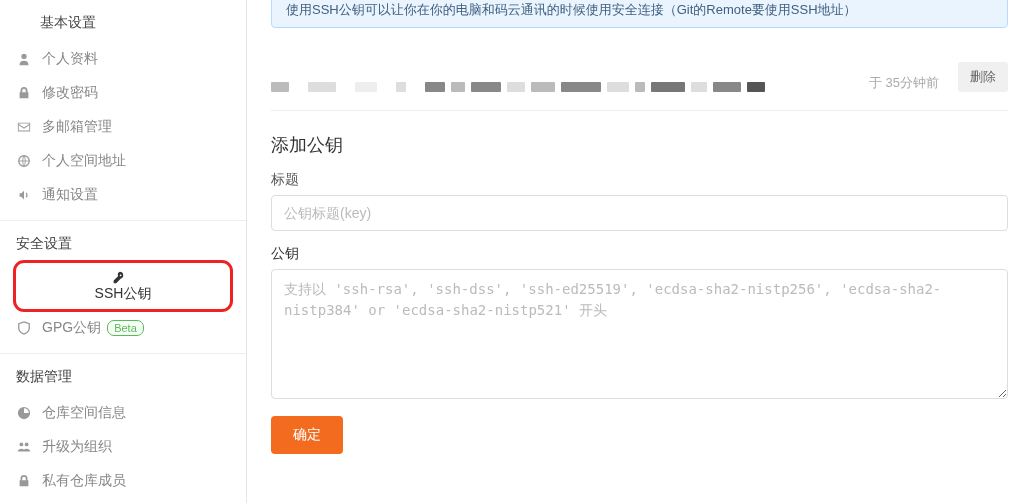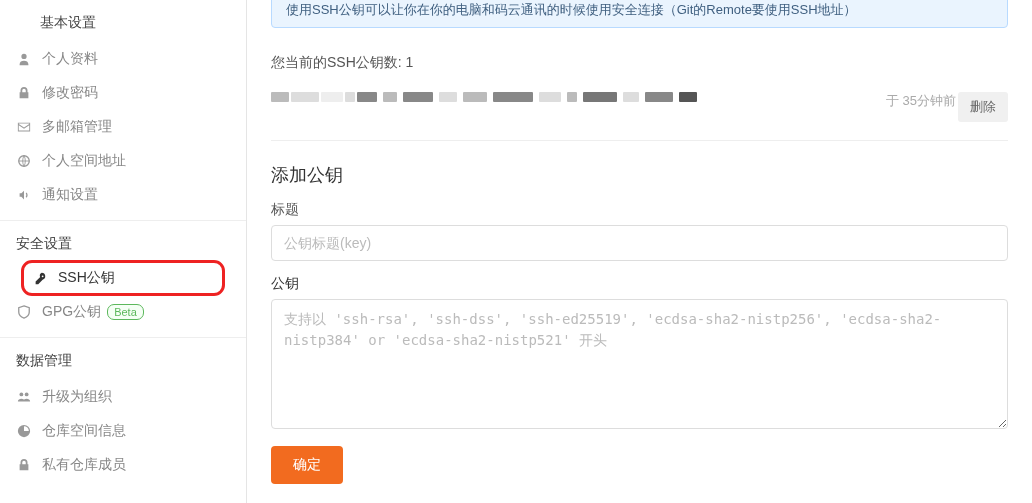--- a/index.html
+++ b/index.html
@@ -44,22 +44,23 @@
       justify-content: center;
       color: #999;
     }
     .sidebar-item.active {
       color: #333;
     }
     .sidebar-item.active .icon { color: #333; }
     .sidebar-item.highlighted {
       outline: 3px solid #e22;
       border-radius: 8px;
-      margin: 2px 24px;
+      margin: 2px 16px;
       padding: 6px 8px;
+      flex-direction: column;
     }
     .badge {
       margin-left: 6px;
       font-size: 11px;
       padding: 1px 6px;
       border: 1px solid #5cb85c;
       color: #5cb85c;
       border-radius: 7px;
       background: #f5fff5;
     }
@@ -84,24 +85,24 @@
       margin-bottom: 18px;
       position: relative;
       top: -8px;
     }
     .count-line {
       color: #555;
       margin-bottom: 12px;
     }
     .key-row {
       display: flex;
-      align-items: flex-start;
+      align-items: flex-end;
       padding: 8px 0 18px 0;
       border-bottom: 1px solid #eee;
-      gap: 2px;
+      gap: 19px;
     }
     .blur-block {
       display: inline-block;
       background: #bbb;
       height: 10px;
       border-radius: 1px;
     }
     .blur-block.light { background: #ddd; }
     .blur-block.vlight { background: #eee; }
     .key-fp { flex: 1; display: flex; gap: 6px; align-items: center; }
@@ -252,53 +253,50 @@
     <span class="badge">Beta</span>
   </div>
 
   <div class="divider"></div>
 
   <div class="sidebar-section-title">数据管理</div>
 
   <div class="sidebar-item">
     <span class="icon">
       <svg viewBox="0 0 16 16" width="14" height="14" fill="currentColor">
+          <path d="M8 1a7 7 0 1 1 0 14A7 7 0 0 1 8 1zm0 1.5V8h5.5A5.5 5.5 0 0 0 8 2.5z"></path>
+        </svg>
+    </span>
+    <span>仓库空间信息</span>
+  </div>
+
+  <div class="sidebar-item">
+    <span class="icon">
+      <svg viewBox="0 0 16 16" width="14" height="14" fill="currentColor">
           <circle cx="5" cy="5" r="2.2"></circle>
           <circle cx="11" cy="5" r="2.2"></circle>
           <path d="M1 13c0-2 2-3 4-3s4 1 4 3H1zm6 0c0-2 2-3 4-3s4 1 4 3H7z"></path>
         </svg>
     </span>
     <span>升级为组织</span>
   </div>
 
   <div class="sidebar-item">
     <span class="icon">
       <svg viewBox="0 0 16 16" width="14" height="14" fill="currentColor">
-          <path d="M8 1a7 7 0 1 1 0 14A7 7 0 0 1 8 1zm0 1.5V8h5.5A5.5 5.5 0 0 0 8 2.5z"></path>
-        </svg>
-    </span>
-    <span>仓库空间信息</span>
-  </div>
-
-  <div class="sidebar-item">
-    <span class="icon">
-      <svg viewBox="0 0 16 16" width="14" height="14" fill="currentColor">
           <path d="M4 7V5a4 4 0 1 1 8 0v2h1v7H3V7h1zm2 0h4V5a2 2 0 1 0-4 0v2z"></path>
         </svg>
     </span>
     <span>私有仓库成员</span>
   </div>
 </aside>
 
 <main class="main">
   <div class="info-banner">使用SSH公钥可以让你在你的电脑和码云通讯的时候使用安全连接（Git的Remote要使用SSH地址）</div>
 
-  <div class="count-line">
-    <span>您当前的SSH公钥数: </span><span>1</span>
-  </div>
 
   <div class="key-row">
     <span class="blur-block" style="width:18px"></span>
     <span class="blur-block light" style="width:28px"></span>
     <span class="blur-block vlight" style="width:22px"></span>
     <span class="blur-block light" style="width:10px"></span>
     <span class="key-fp">
       <span class="blur-block" style="width:20px;background:#888"></span>
       <span class="blur-block" style="width:14px"></span>
       <span class="blur-block" style="width:30px;background:#888"></span>

